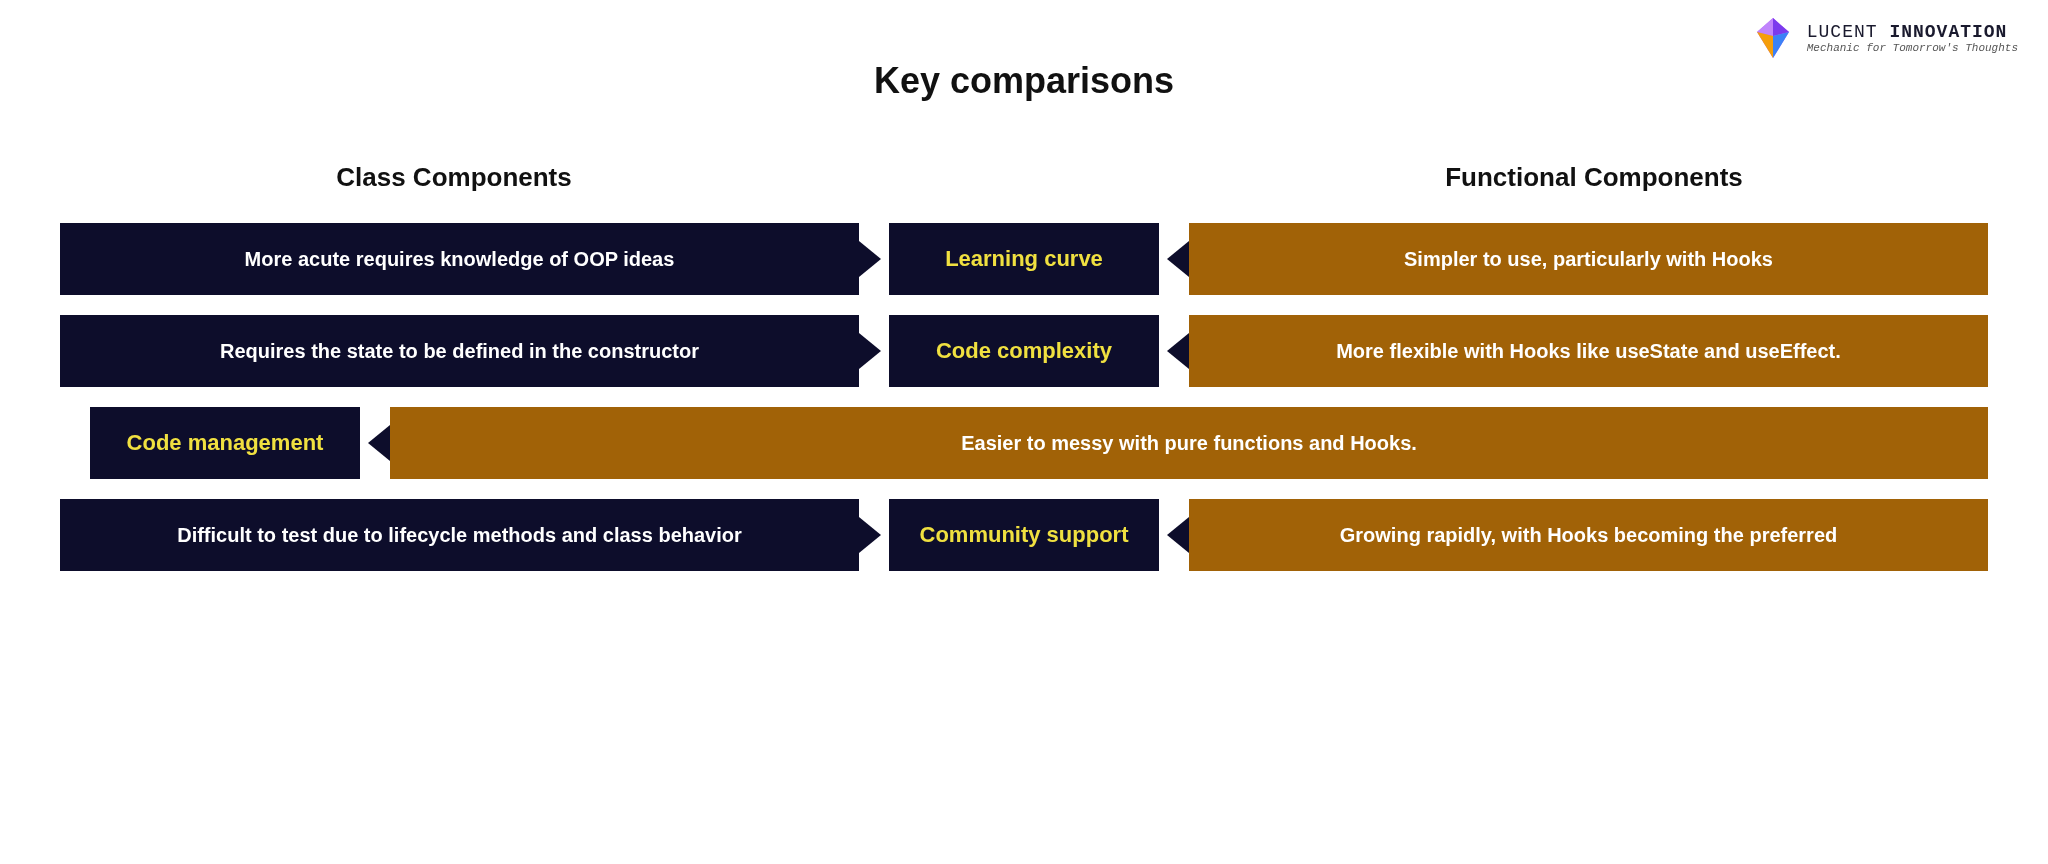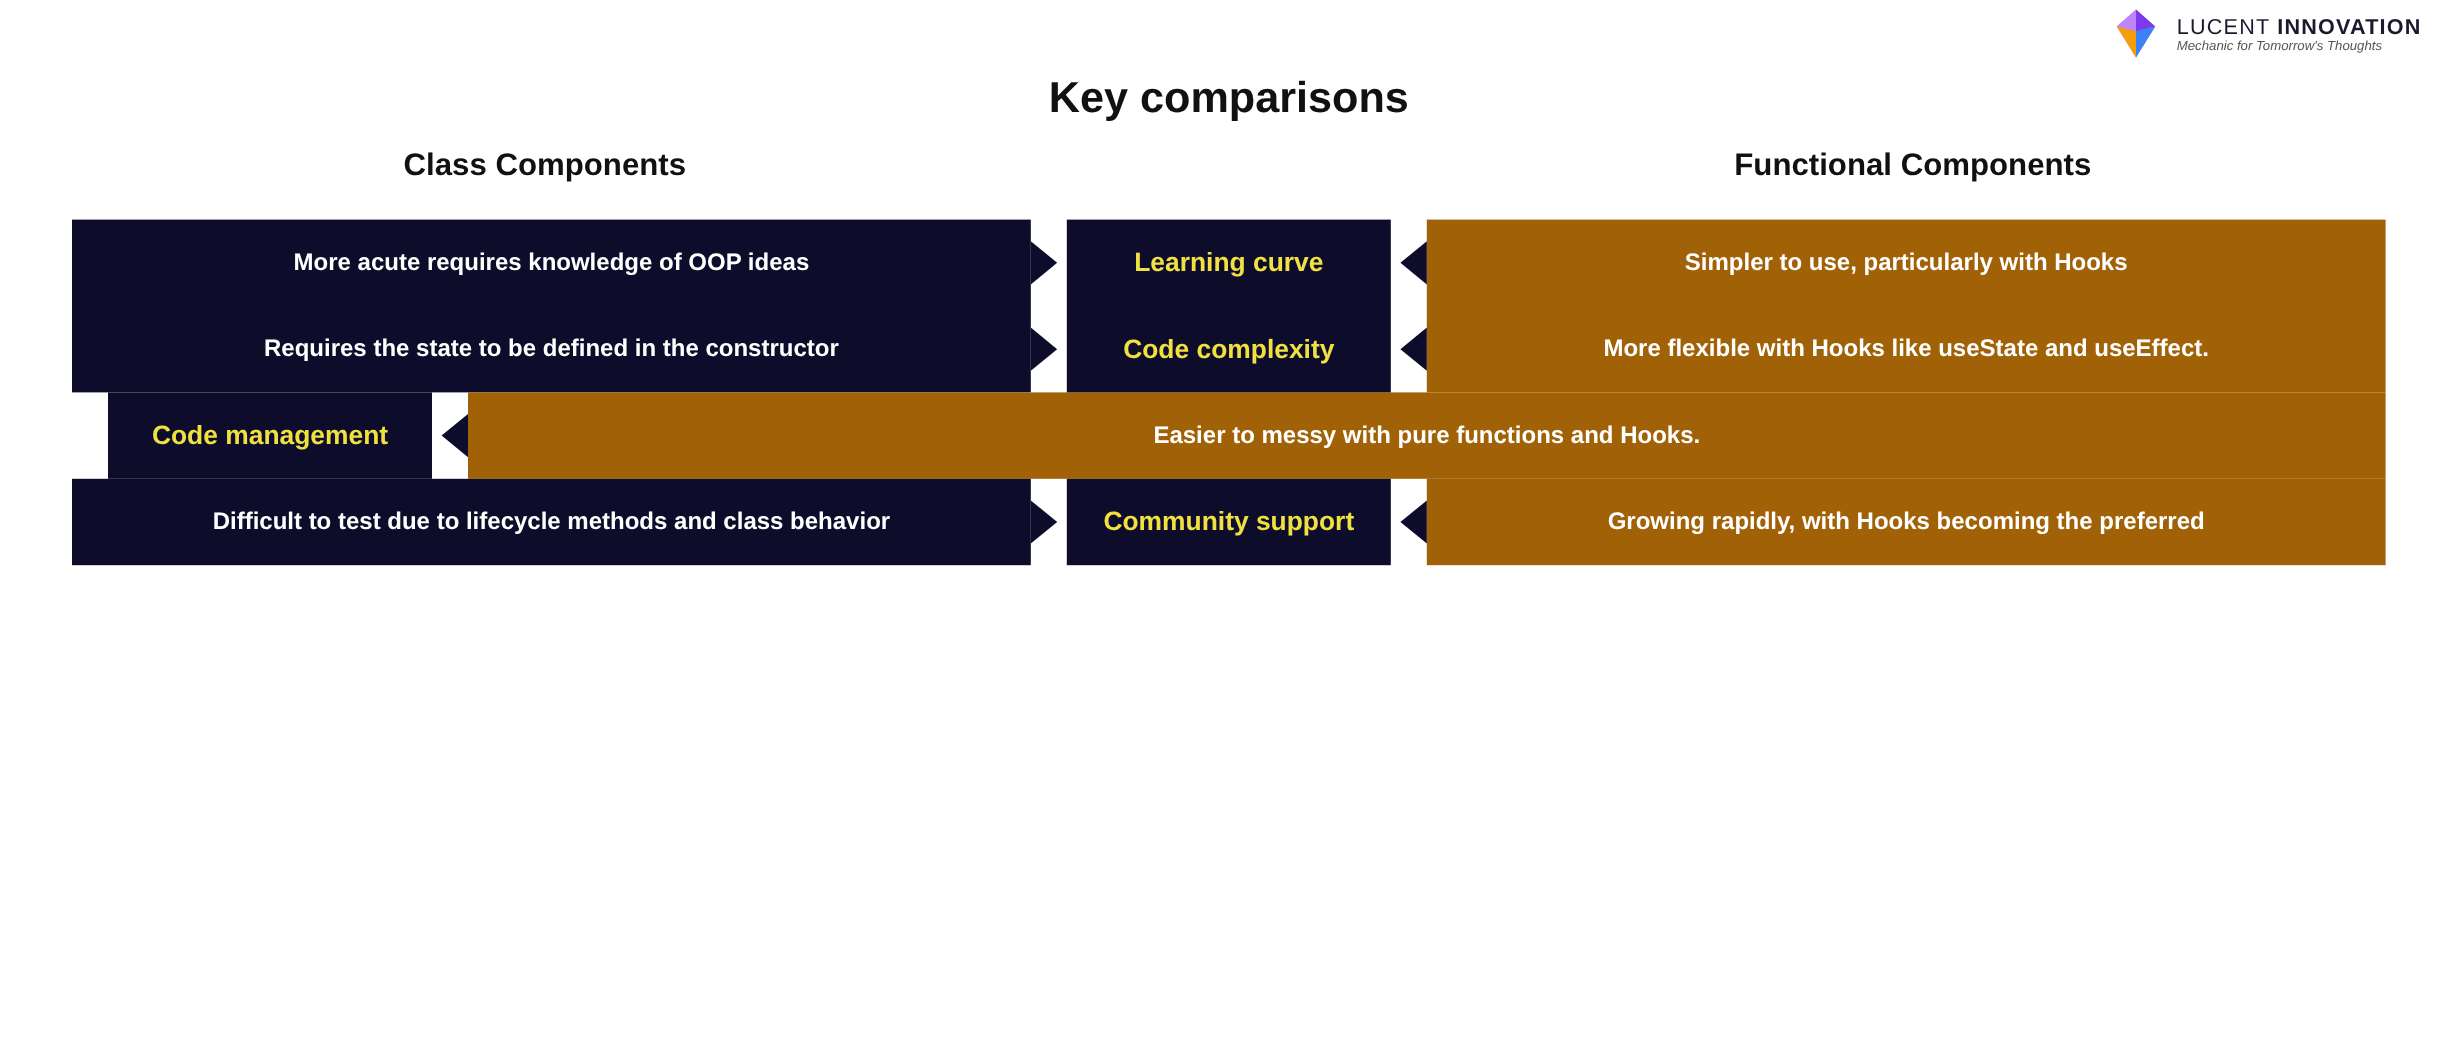--- a/index.html
+++ b/index.html
@@ -16,25 +16,26 @@
     .page-container {
       width: 2048px;
       min-height: 864px;
       background: #ffffff;
       position: relative;
     }
 
     
     .logo-area {
       position: absolute;
-      top: 4px;
+      top: 14px;
       right: 30px;
       display: flex;
       align-items: center;
       gap: 10px;
+      font-family: Liberation Mono, monospace;
     }
 
     .logo-icon {
       width: 48px;
       height: 48px;
     }
 
     .logo-text-area {
       display: flex;
       flex-direction: column;
@@ -57,21 +58,21 @@
       font-style: italic;
     }
 
     
     .main-title {
       text-align: center;
       font-size: 36px;
       font-weight: 700;
       color: #111;
       padding-top: 60px;
-      margin-bottom: 20px;
+      margin-bottom: 60px;
     }
 
     
     .column-headers {
       display: flex;
       justify-content: center;
       align-items: center;
       margin-bottom: 30px;
       gap: 16px;
       padding: 0 60px;
@@ -96,20 +97,21 @@
       font-size: 26px;
       font-weight: 900;
       color: #111;
     }
 
     
     .comparisons-container {
       padding: 0 60px;
       display: flex;
       flex-direction: column;
+      gap: 20px;
     }
 
     .comparison-row {
       display: flex;
       align-items: center;
       gap: 0;
     }
 
     .left-box {
       flex: 1;

